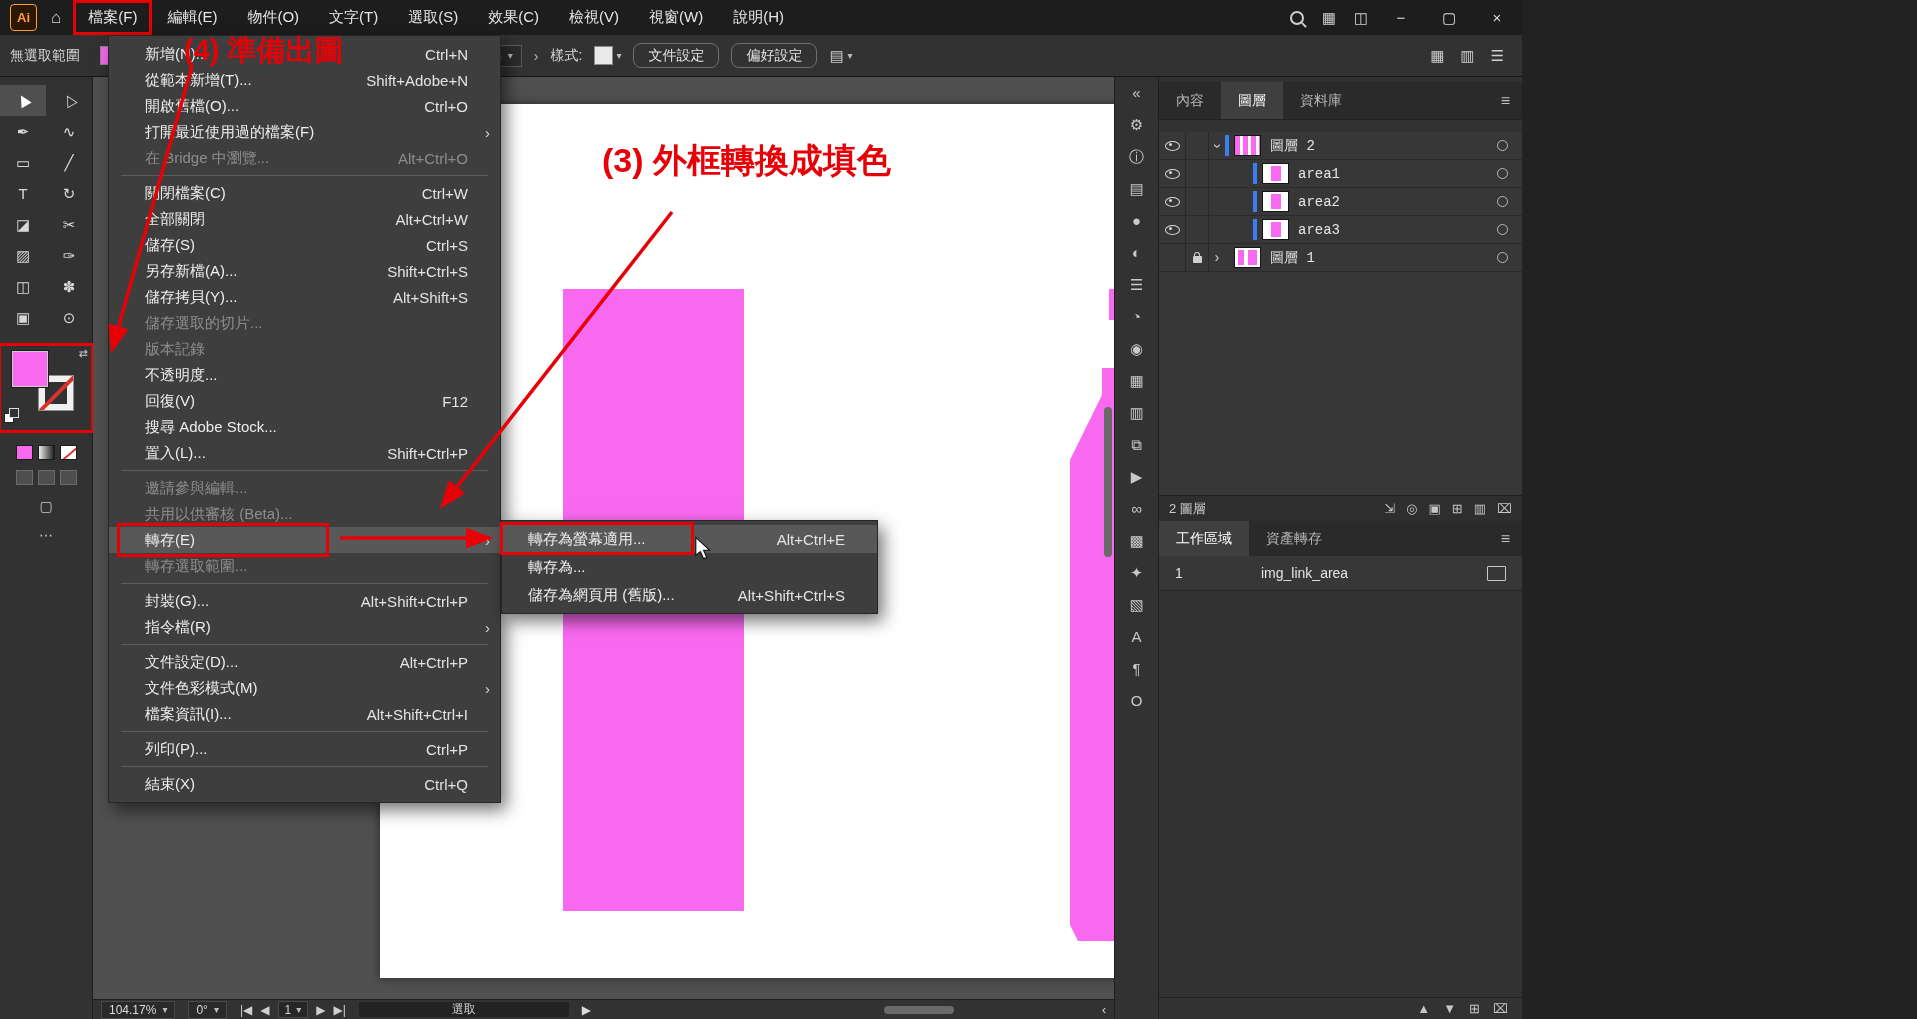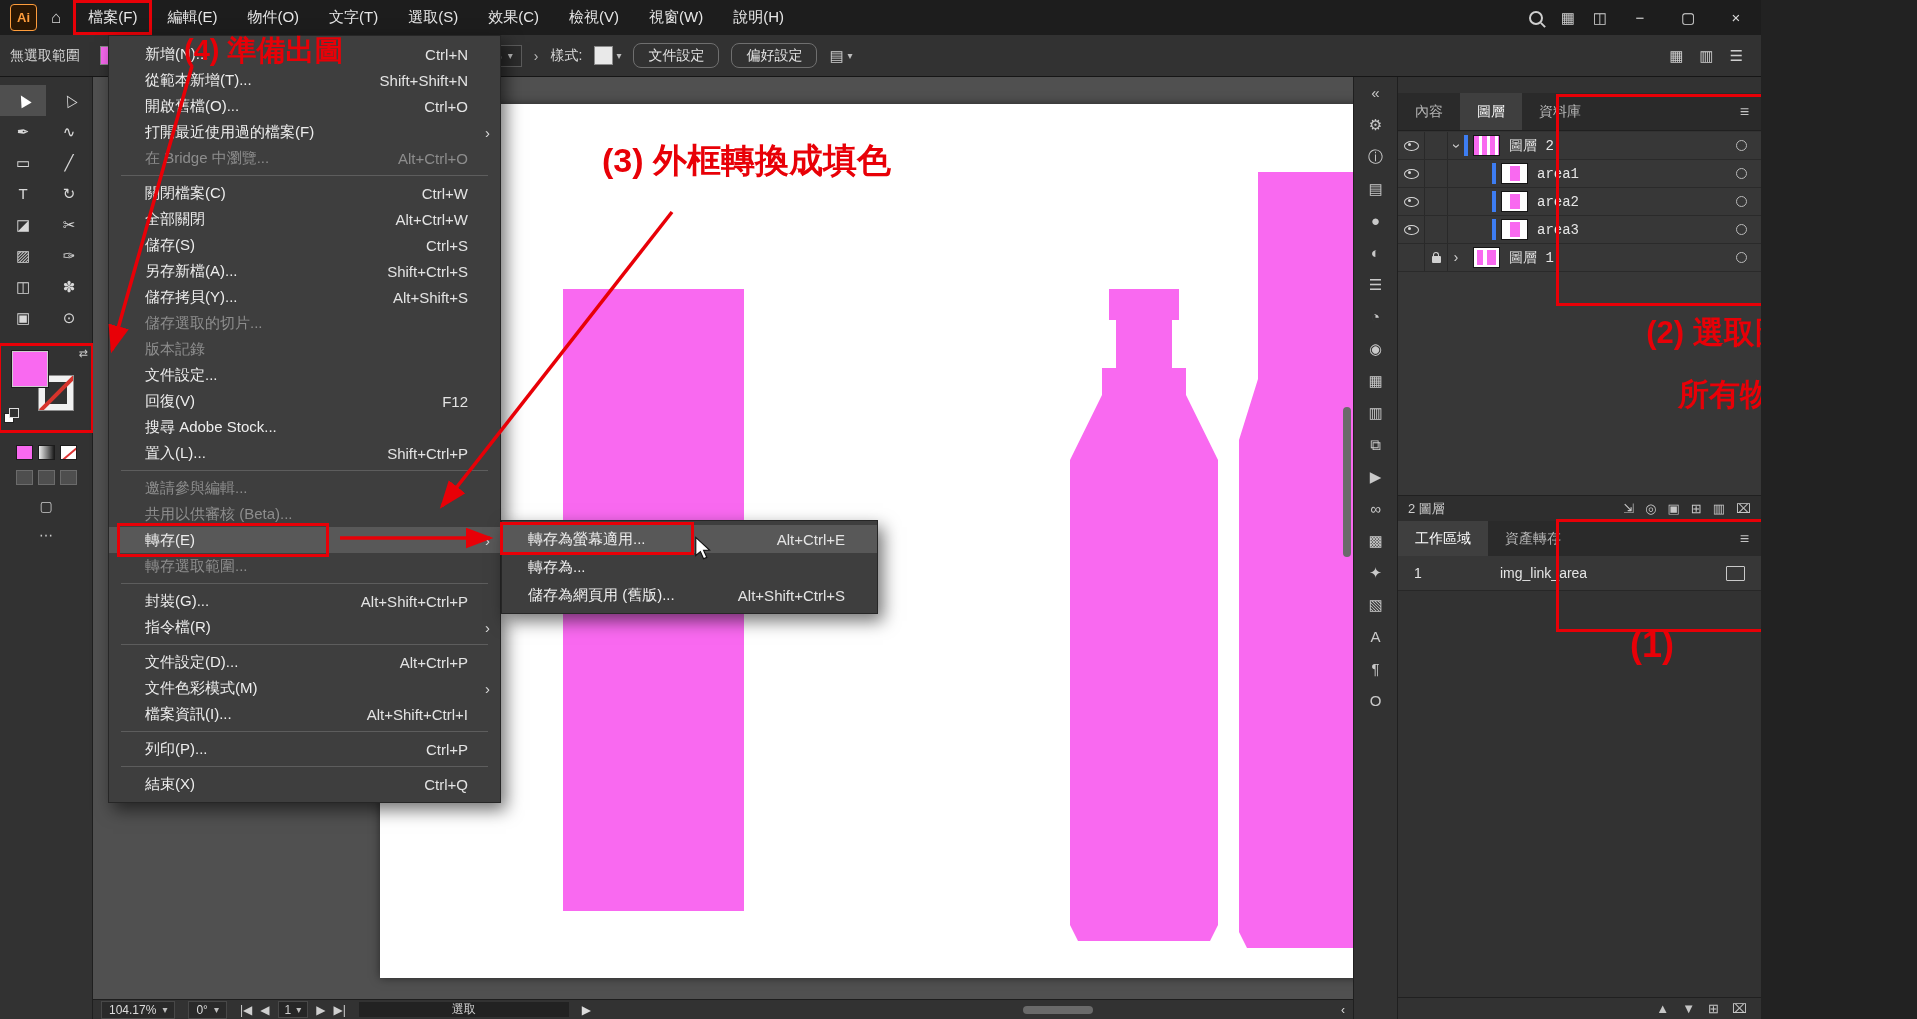--- a/index.html
+++ b/index.html
@@ -1,16 +1,16 @@
 <!DOCTYPE html>
 <html style="--magenta: #f969f0; --red: #e80007; --blue: #3d7df2;"><head>
 <meta charset="utf-8">
 <style>
   html,body{margin:0;padding:0;background:#222;font-family:"Liberation Sans",sans-serif;}
-  .app{position:relative;width:1761px;height:1019px;overflow:hidden;background:#323232;color:#e4e4e4;}
+  .app{position:relative;width:1522px;height:1019px;overflow:hidden;background:#323232;color:#e4e4e4;}
 
   
   .menubar{position:absolute;left:0;top:0;right:0;height:35px;background:#1d1d1d;display:flex;align-items:center;padding:0 10px;box-sizing:border-box;z-index:20;}
   .app-icon{width:25px;height:25px;background:#2b1703;color:#ff9d3c;border:1px solid #ff9d3c;border-radius:4px;font-size:13px;font-weight:bold;display:flex;align-items:center;justify-content:center;flex:none;}
   .home-btn{margin-left:14px;font-size:17px;color:#d8d8d8;}
   .menus{display:flex;margin-left:12px;height:35px;}
   .menubar-item{padding:0 15px;display:flex;align-items:center;font-size:15px;color:#e6e6e6;position:relative;}
   .menubar-item.boxed{outline:3px solid var(--red);outline-offset:-3px;}
   .mb-right{margin-left:auto;display:flex;align-items:center;gap:18px;}
   .mag{width:10px;height:10px;border:2px solid #cfcfcf;border-radius:50%;position:relative;display:inline-block;}
@@ -80,21 +80,21 @@
   .h-track{flex:1;height:8px;position:relative;margin:0 6px;}
   .h-thumb{position:absolute;left:58%;width:70px;height:8px;background:#6a6a6a;border-radius:4px;}
 
   
   .icon-strip{width:45px;flex:none;background:#323232;border-left:1px solid #1f1f1f;border-right:1px solid #1f1f1f;display:flex;flex-direction:column;align-items:center;gap:17px;padding-top:8px;box-sizing:border-box;}
   .strip-icon{color:#c9c9c9;font-size:15px;line-height:1;}
 
   
   .panels{width:363px;flex:none;background:#323232;position:relative;}
   .layers-tabs,.ab-tabs{position:absolute;left:0;right:0;display:flex;align-items:stretch;background:#2a2a2a;border-bottom:1px solid #202020;}
-  .layers-tabs{top:16px;height:37px;}
+  .layers-tabs{top:5px;height:37px;}
   .ab-tabs{top:444px;height:35px;}
   .ptab{display:flex;align-items:center;padding:0 17px;font-size:14px;color:#b5b5b5;}
   .ptab.active{background:#3f3f3f;color:#fff;}
   .ptab-menu{margin-left:auto;align-self:center;padding-right:12px;color:#c5c5c5;}
   .layers-list{position:absolute;left:0;right:0;top:55px;height:363px;background:#373737;font-family:Liberation Mono, monospace;}
   .layer-row{display:flex;align-items:center;height:27px;border-bottom:1px solid rgba(0,0,0,.22);font-size:14px;color:#e6e6e6;}
   .eye-cell{width:26px;align-self:stretch;display:flex;align-items:center;justify-content:center;border-right:1px solid rgba(0,0,0,.25);}
   .lock-cell{width:22px;align-self:stretch;display:flex;align-items:center;justify-content:center;border-right:1px solid rgba(0,0,0,.25);}
   .eye-icon{display:inline-block;width:13px;height:8px;border:1.5px solid #d8d8d8;border-radius:50%;position:relative;visibility:hidden;}
   .eye-icon::after{content:"";position:absolute;left:3.5px;top:1.5px;width:3px;height:3px;background:#d8d8d8;border-radius:50%;}
@@ -578,21 +578,21 @@
   <div class="file-menu">
 
       <div class="menu-item">
         <span class="mi-label">新增(N)...</span>
         <span class="mi-shortcut">Ctrl+N</span>
         <span class="mi-caret"></span>
       </div>
 
       <div class="menu-item">
         <span class="mi-label">從範本新增(T)...</span>
-        <span class="mi-shortcut">Shift+Shift+N</span>
+        <span class="mi-shortcut">Shift+Adobe+N</span>
         <span class="mi-caret"></span>
       </div>
 
       <div class="menu-item">
         <span class="mi-label">開啟舊檔(O)...</span>
         <span class="mi-shortcut">Ctrl+O</span>
         <span class="mi-caret"></span>
       </div>
 
       <div class="menu-item submenu">
@@ -648,21 +648,21 @@
         <span class="mi-caret"></span>
       </div>
 
       <div class="menu-item disabled">
         <span class="mi-label">版本記錄</span>
         <span class="mi-shortcut"></span>
         <span class="mi-caret"></span>
       </div>
 
       <div class="menu-item">
-        <span class="mi-label">文件設定...</span>
+        <span class="mi-label">不透明度...</span>
         <span class="mi-shortcut"></span>
         <span class="mi-caret"></span>
       </div>
 
       <div class="menu-item">
         <span class="mi-label">回復(V)</span>
         <span class="mi-shortcut">F12</span>
         <span class="mi-caret"></span>
       </div>
 

